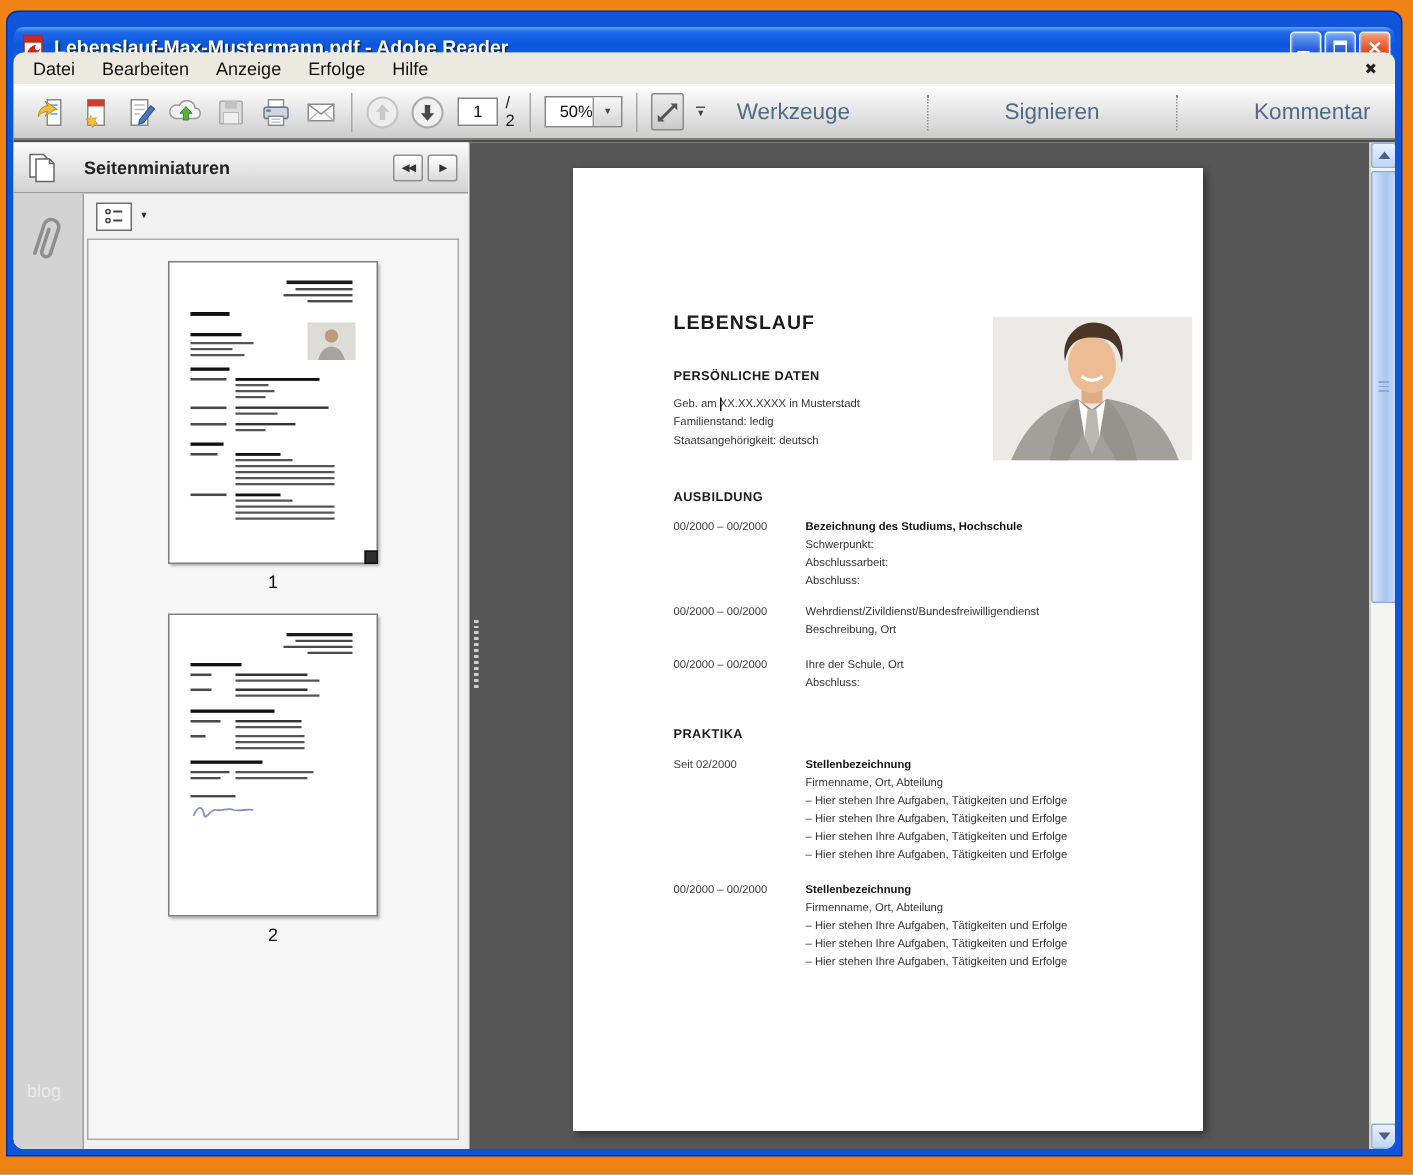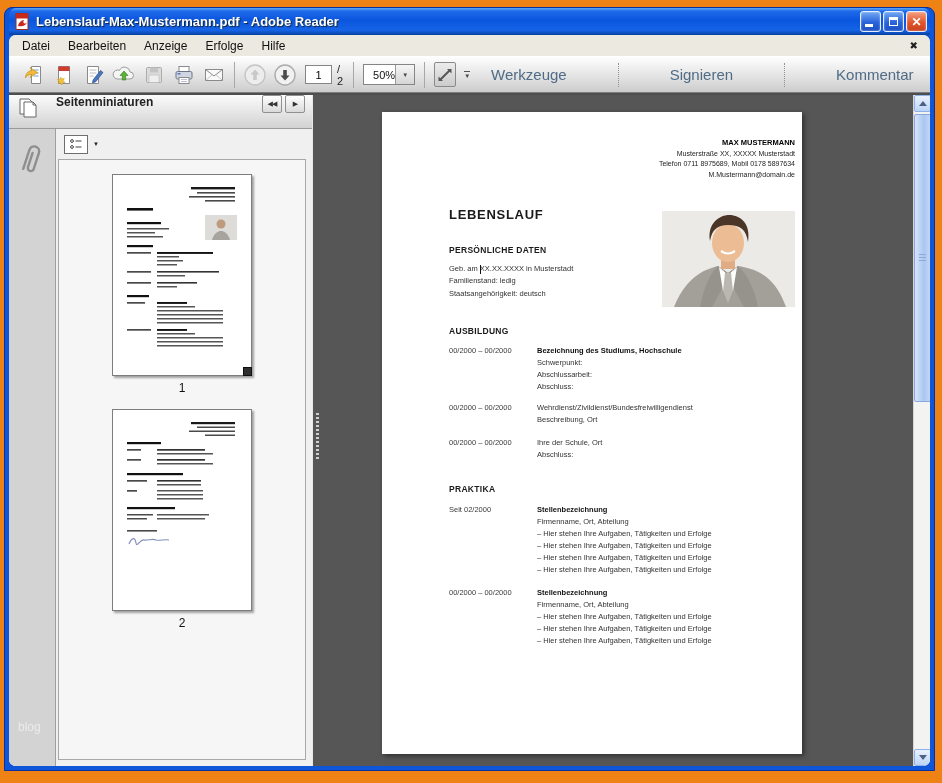--- a/index.html
+++ b/index.html
@@ -3,21 +3,21 @@
 <meta charset="utf-8">
 <style>
   * { box-sizing: border-box; margin: 0; padding: 0; }
   html,body { width:942px; height:783px; }
   body { font-family:"Liberation Sans", sans-serif; }
 
   .frame { position:relative; width:942px; height:783px; background:#ef8214; overflow:hidden; }
 
   .window { position:absolute; left:4px; top:7px; right:7px; bottom:12px;
             background:#0f55da; border:1px solid #0a2f9e; border-radius:8px 8px 0 0;
-            padding:0 4px 4px 4px; }
+            padding:10px 4px 4px 4px; }
 
   
   .titlebar { height:27px; display:flex; align-items:center; padding:0 3px 0 5px;
               background:linear-gradient(180deg,#5ea6f7 0%,#1f6ae9 12%,#0a55dd 45%,#1664e8 82%,#06409e 100%);
               border-radius:7px 7px 0 0; }
   .app-icon { width:17px; height:17px; margin-right:5px; flex:none; }
   .win-title { color:#fff; font-size:13px; font-weight:bold; text-shadow:1px 1px 1px #123;
                white-space:nowrap; overflow:hidden; }
   .win-btns { margin-left:auto; display:flex; gap:2px; }
   .win-btn { width:21px; height:21px; border:1px solid #e6eefc; border-radius:3px;
@@ -57,21 +57,21 @@
   .overflow-btn { margin-left:8px; font-size:6px; color:#444; border-top:1px solid #555; padding-top:1px; }
   .tb-actions { margin-left:auto; display:flex; align-items:center; height:100%;gap:30px; }
   .tb-action { font-size:15px; color:#4f6b86; padding:0 21px; white-space:nowrap; }
   .dot-sep { width:1px; height:24px; border-left:1px dotted #909090; }
 
   
   .content { flex:1; display:flex; min-height:0; border-top:2px solid #4e4e4e; }
 
   .sidebar { width:303px; flex:none; display:flex; flex-direction:column; background:#f0f0f0; }
   .sidebar-header { height:34px; flex:none; background:linear-gradient(#fbfbfb,#d2d2d2);
-                    border-bottom:1px solid #9a9a9a; display:flex; padding:0 7px; }
+                    border-bottom:1px solid #9a9a9a; display:flex; align-items:center; padding:0 7px; }
   .sb-title { font-size:12px; font-weight:bold; color:#222; margin-left:16px; }
   .sb-nav { margin-left:auto; display:flex; gap:3px; }
   .sb-nav-btn { width:20px; height:18px; border:1px solid #8f8f8f; border-radius:2px;
                 background:linear-gradient(#ffffff,#dadada); color:#333; font-size:7px;
                 display:flex; align-items:center; justify-content:center; letter-spacing:-1px; }
   .sidebar-body { flex:1; display:flex; min-height:0; }
   .rail { width:47px; flex:none; background:#d3d3d3; border-right:1px solid #9f9f9f; position:relative;
           display:flex; justify-content:center; }
   .rail .clip { margin-top:12px; }
   .watermark { position:absolute; bottom:32px; left:9px; color:rgba(255,255,255,.55); font-size:12px; }
@@ -382,26 +382,20 @@
           </div>
         </div>
 
         <div class="splitter">
           <div class="splitter-grip"></div>
         </div>
 
         <div class="viewport">
           <div class="page">
 
-            <div class="contact">
-              <div class="name">MAX MUSTERMANN</div>
-              <div>Musterstraße XX, XXXXX Musterstadt</div>
-              <div>Telefon 0711 8975689, Mobil 0178 5897634</div>
-              <div>M.Mustermann@domain.de</div>
-            </div>
 
             <svg class="photo" viewBox="0 0 133 96">
               <rect width="133" height="96" fill="#eceae6"></rect>
               <path d="M12 96 C26 62 46 58 56 55 L66 62 L76 55 C92 58 112 62 124 96 Z" fill="#a3a09a"></path>
               <path d="M56 55 L66 62 L60 78 L50 96 L38 96 C42 74 50 60 56 55z" fill="#96938d"></path>
               <path d="M76 55 L66 62 L72 78 L82 96 L96 96 C92 74 82 60 76 55z" fill="#96938d"></path>
               <polygon points="57,56 66,64 75,56 71,80 61,80" fill="#fdfdfc"></polygon>
               <polygon points="63,62 69,62 71,80 66,92 61,80" fill="#bab7b2"></polygon>
               <rect x="59" y="44" width="14" height="14" fill="#dfac85"></rect>
               <ellipse cx="66" cy="32" rx="16" ry="19" fill="#ecbd94"></ellipse>

